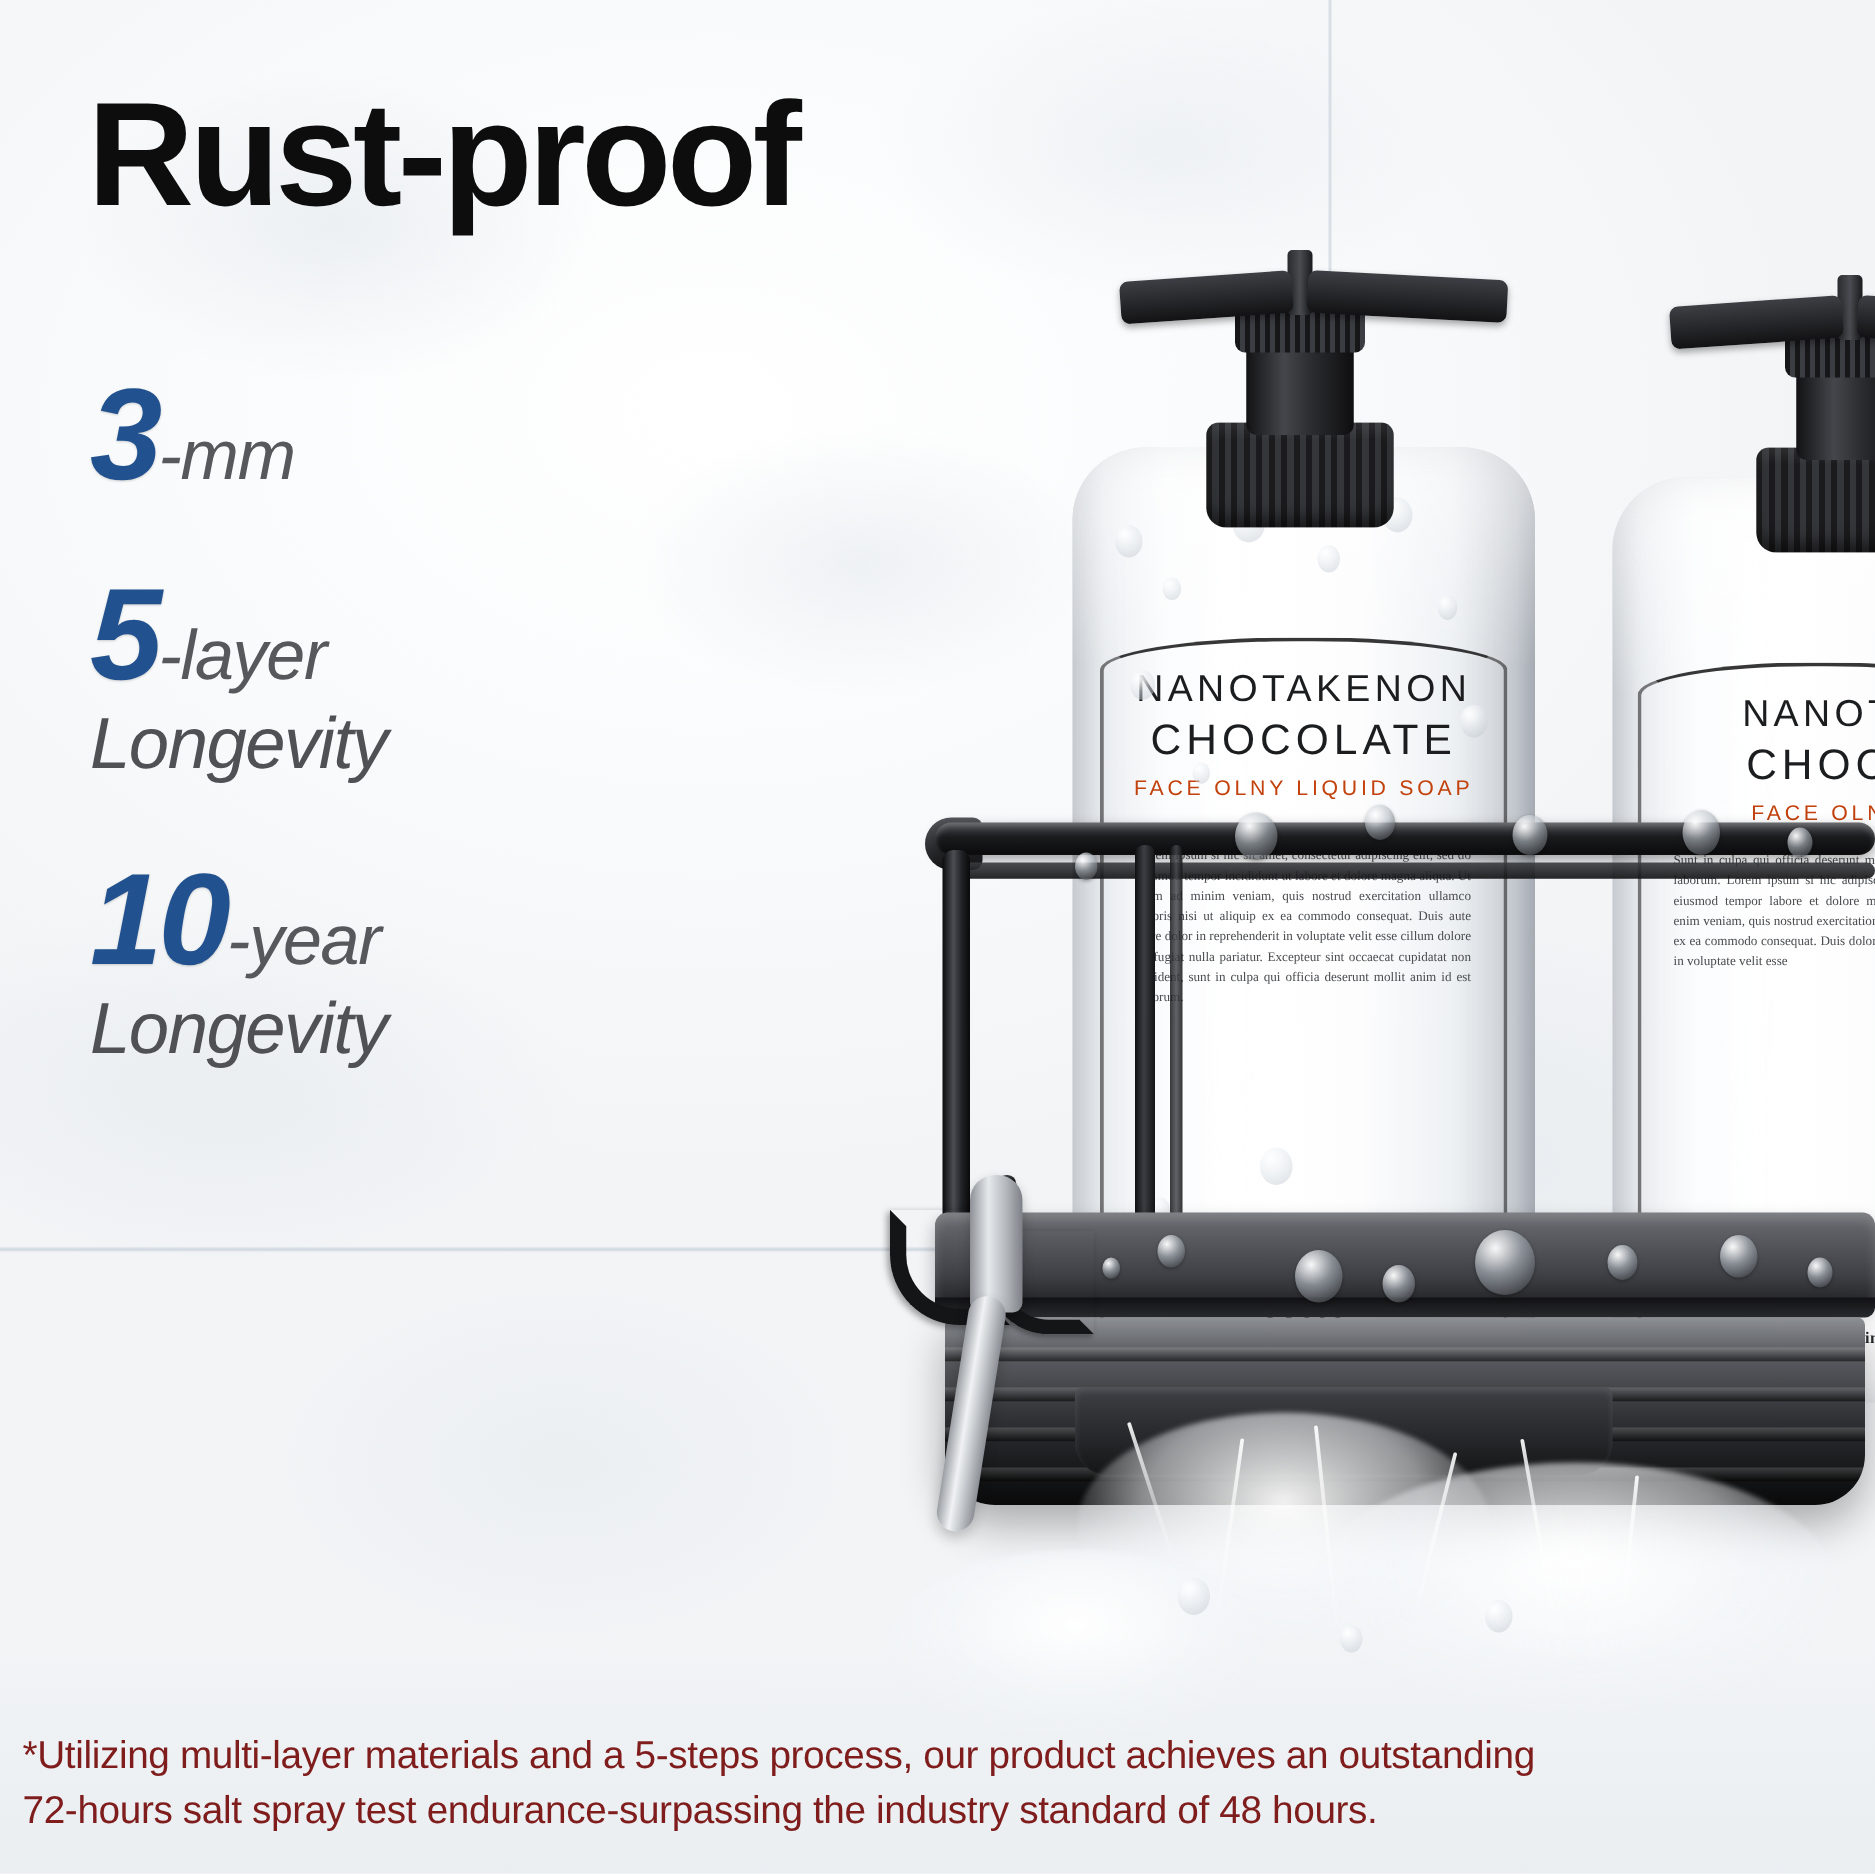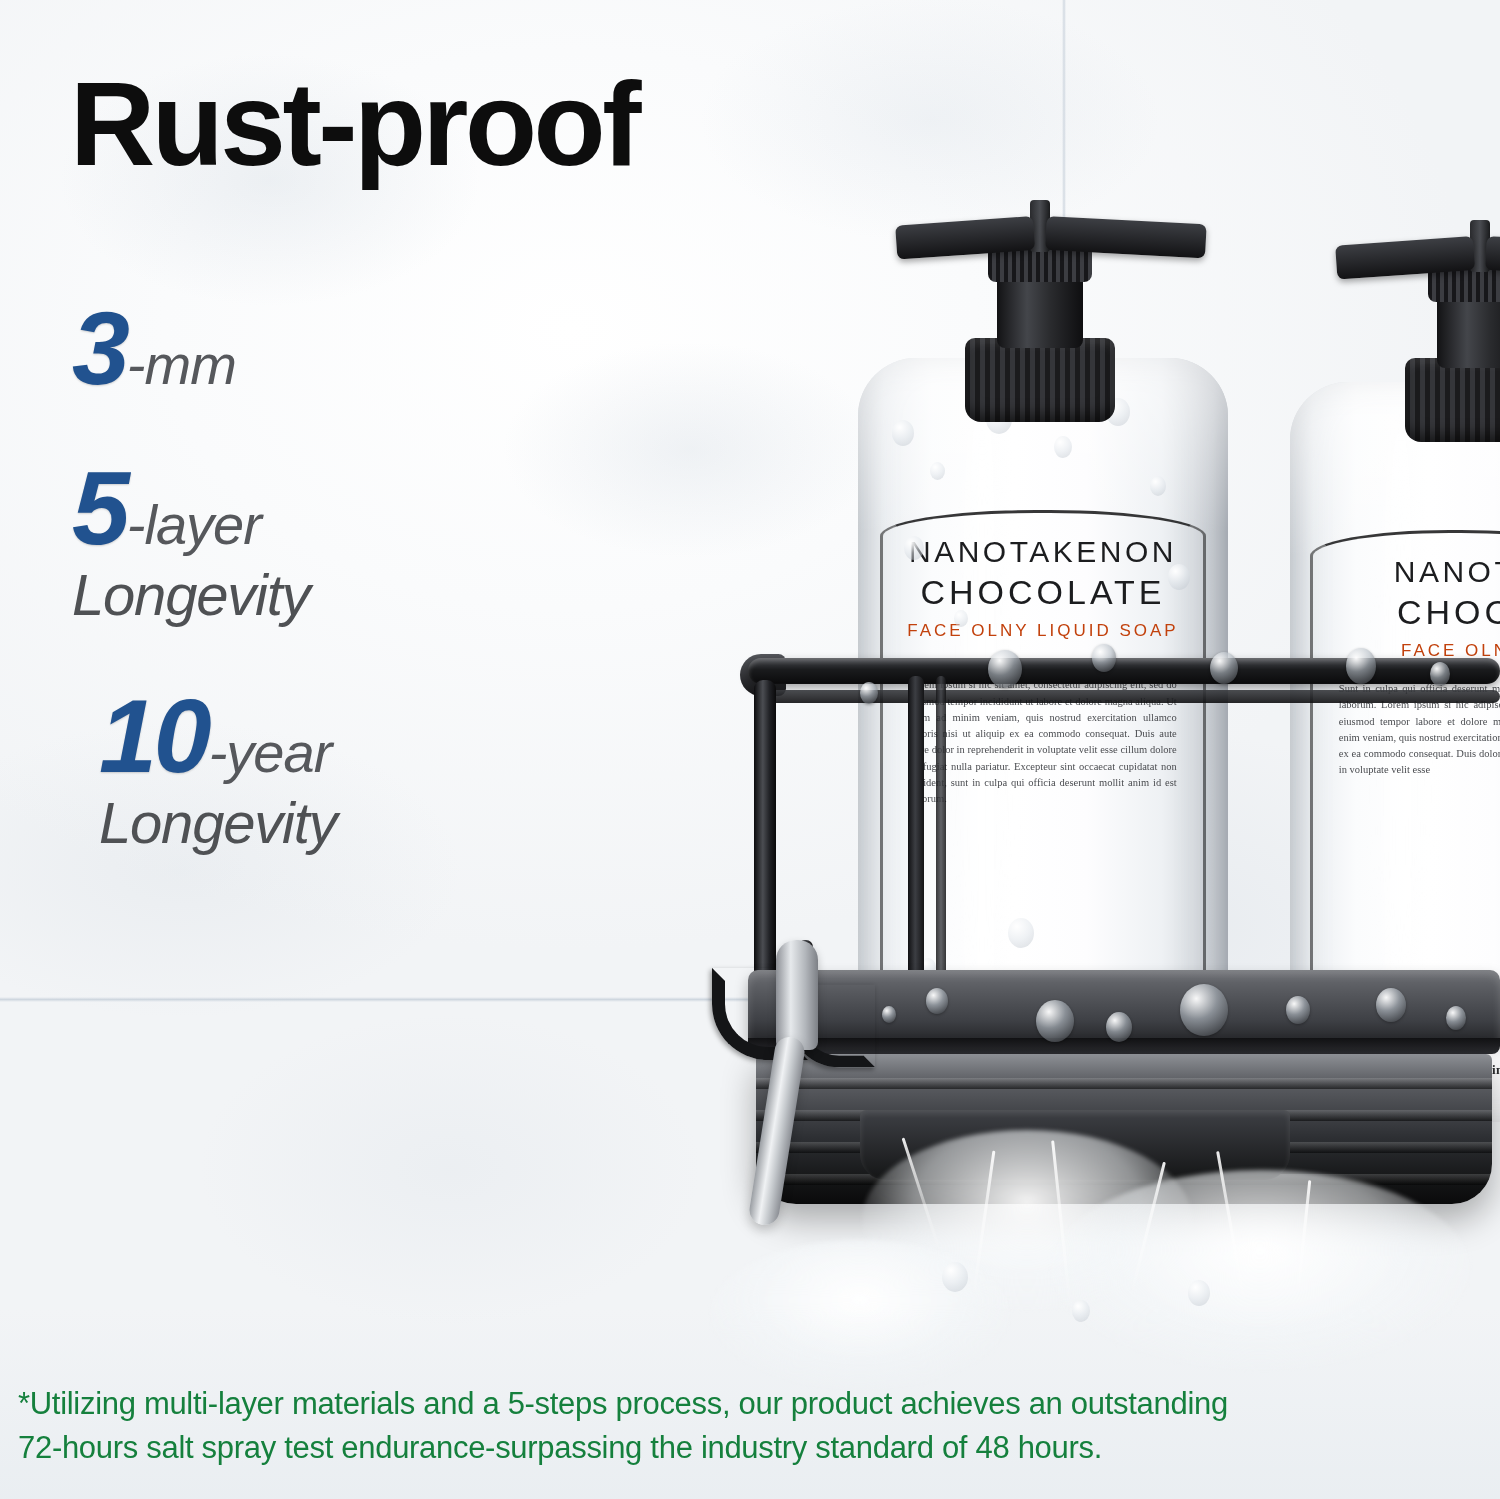--- a/index.html
+++ b/index.html
@@ -49,41 +49,41 @@
 
   
   .headline {
     position:absolute; left:70px; top:64px;
     font-size:118px; font-weight:700; letter-spacing:-3.5px;
     color:#0d0d0d; line-height:1.02; white-space:nowrap;
   }
 
   .features { position:absolute; left:72px; top:296px; width:560px; }
   .feature { margin-bottom:56px;font-style:italic; }
-  .feature:last-child { margin-bottom:0;margin-left:27px; }
+  .feature:last-child { margin-bottom:0; }
   .feat-line1 { line-height:1.0; white-space:nowrap; }
   .feat-num {
     font-size:104px; font-weight:700; letter-spacing:-3px;
     color:#21528f;
     text-shadow:0 1px 2px rgba(0,0,0,.18);
     vertical-align:baseline;
   }
   .feat-unit {
     font-size:56px; font-weight:400; letter-spacing:-1px;
     color:#56585c; vertical-align:baseline;
   }
   .feat-line2 {
     font-size:58px; font-weight:400; letter-spacing:-1.2px;
     color:#4f5154; line-height:1.14; margin-top:2px; white-space:nowrap;
   }
 
   
   .footnote {
     position:absolute; left:18px; top:1382px; width:1470px;
-    font-size:31px; line-height:1.42; color:#15803d;
+    font-size:31px; line-height:1.42; color:#7f1d1d;
     font-family:"Liberation Sans Narrow","Liberation Sans", sans-serif;
     letter-spacing:-.3px;
   }
   .footnote span { display:block; white-space:nowrap; }
 
   
   .scene { position:absolute; left:590px; top:150px; width:910px; height:1230px; }
 
   
   .bottle { position:absolute; }

